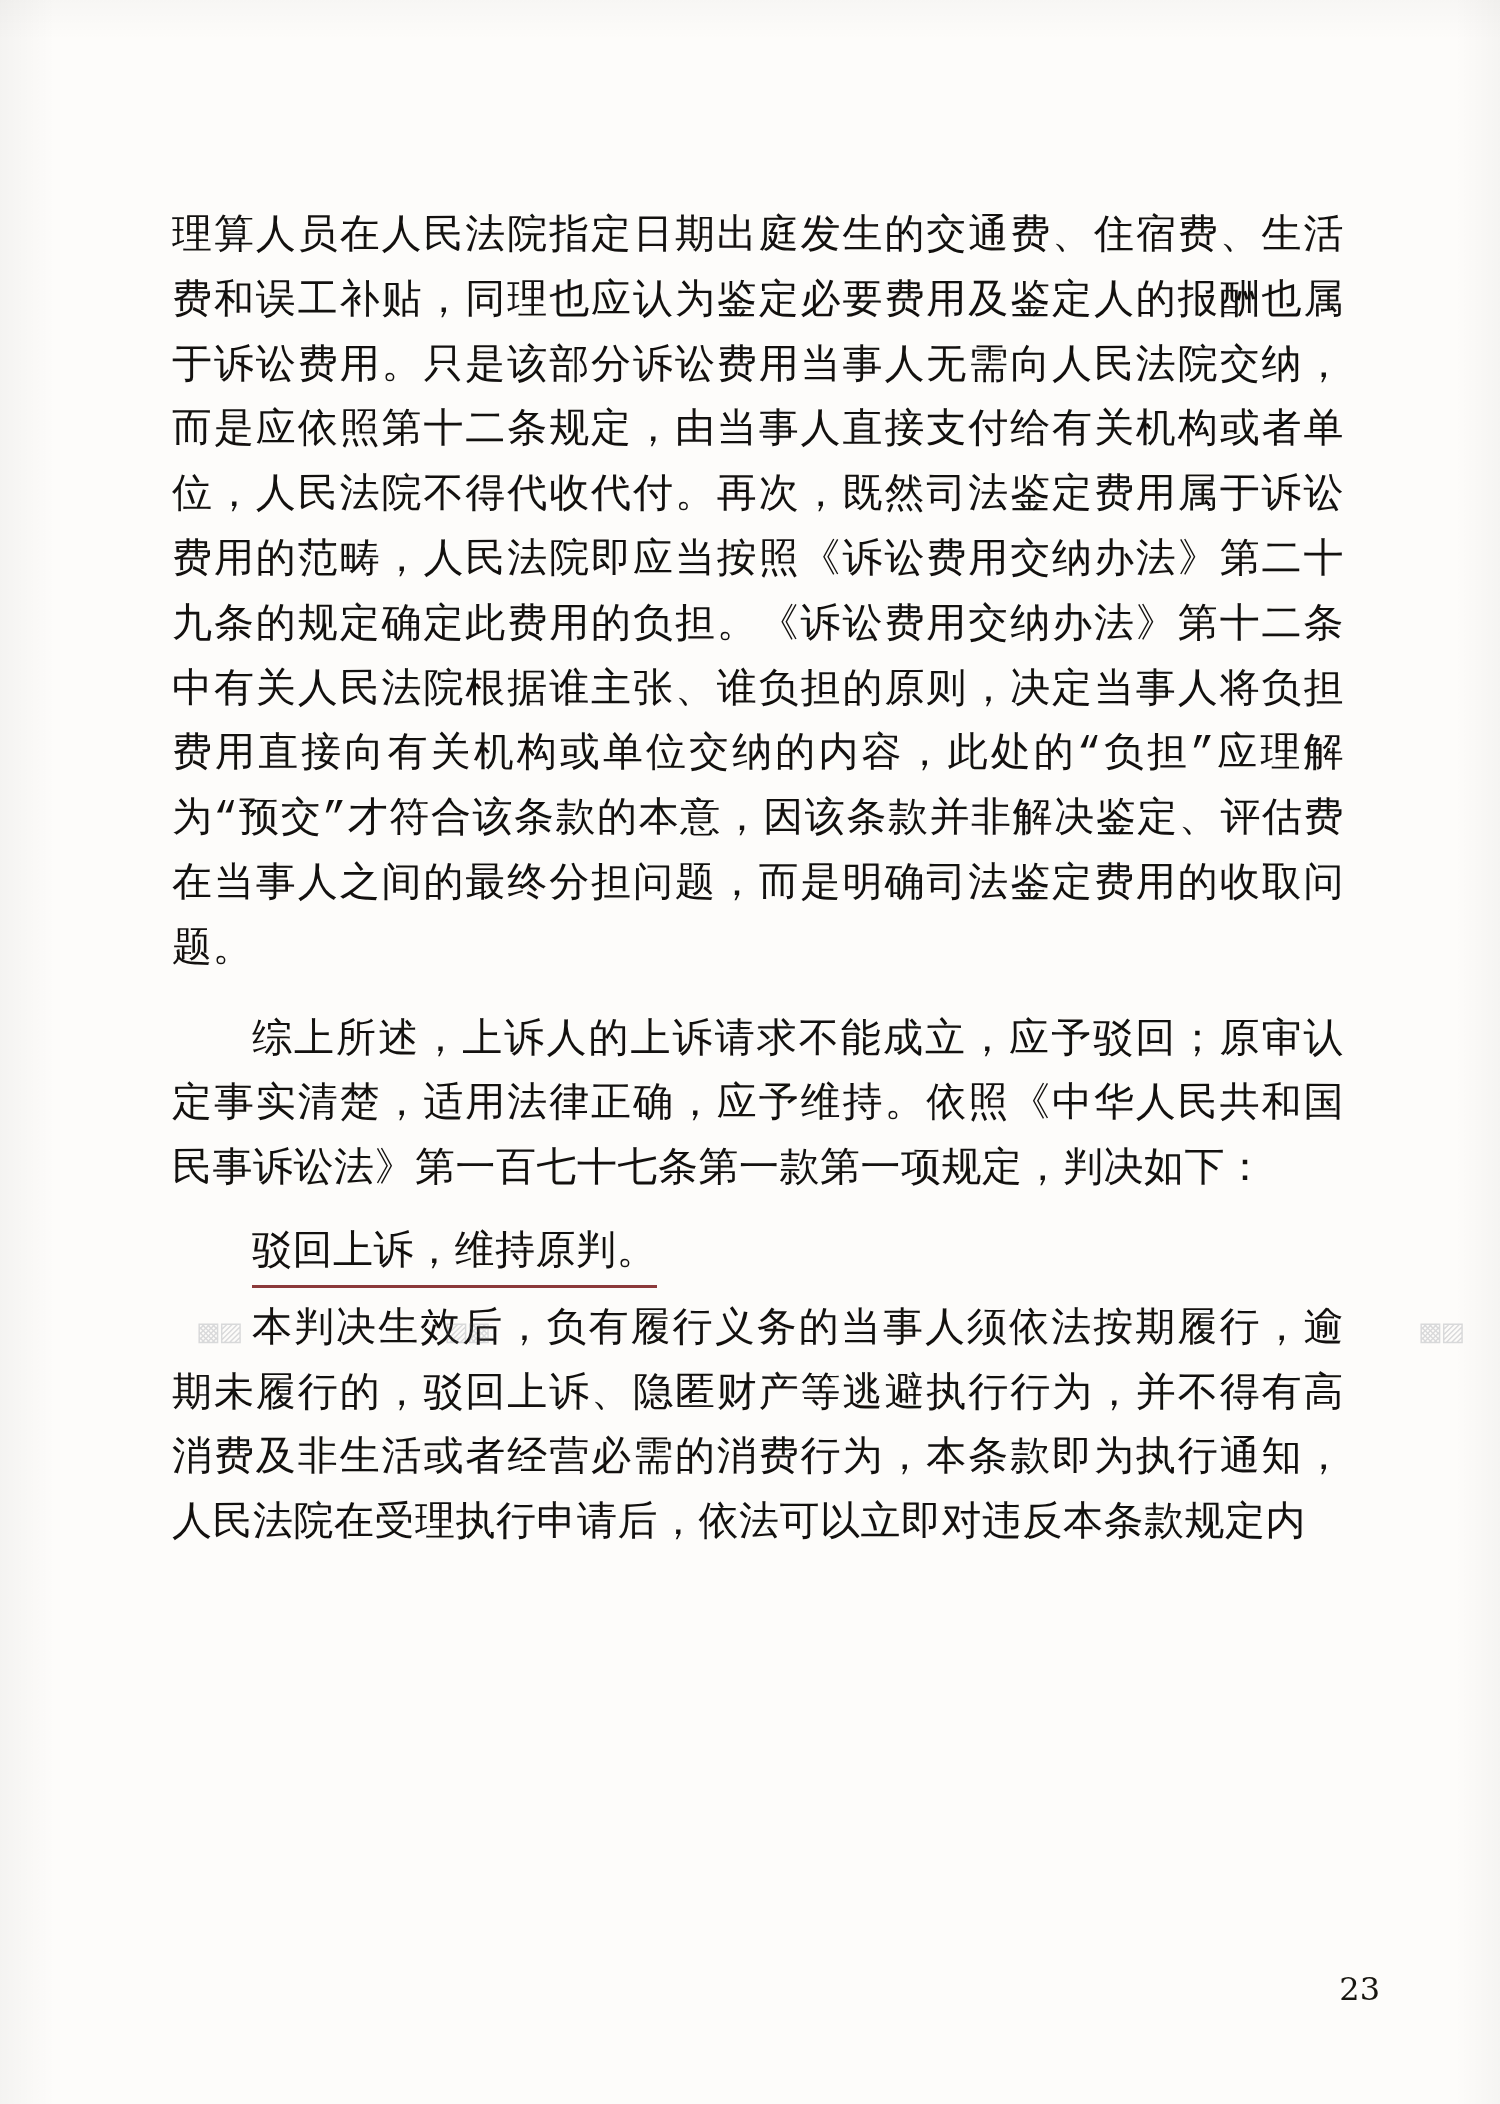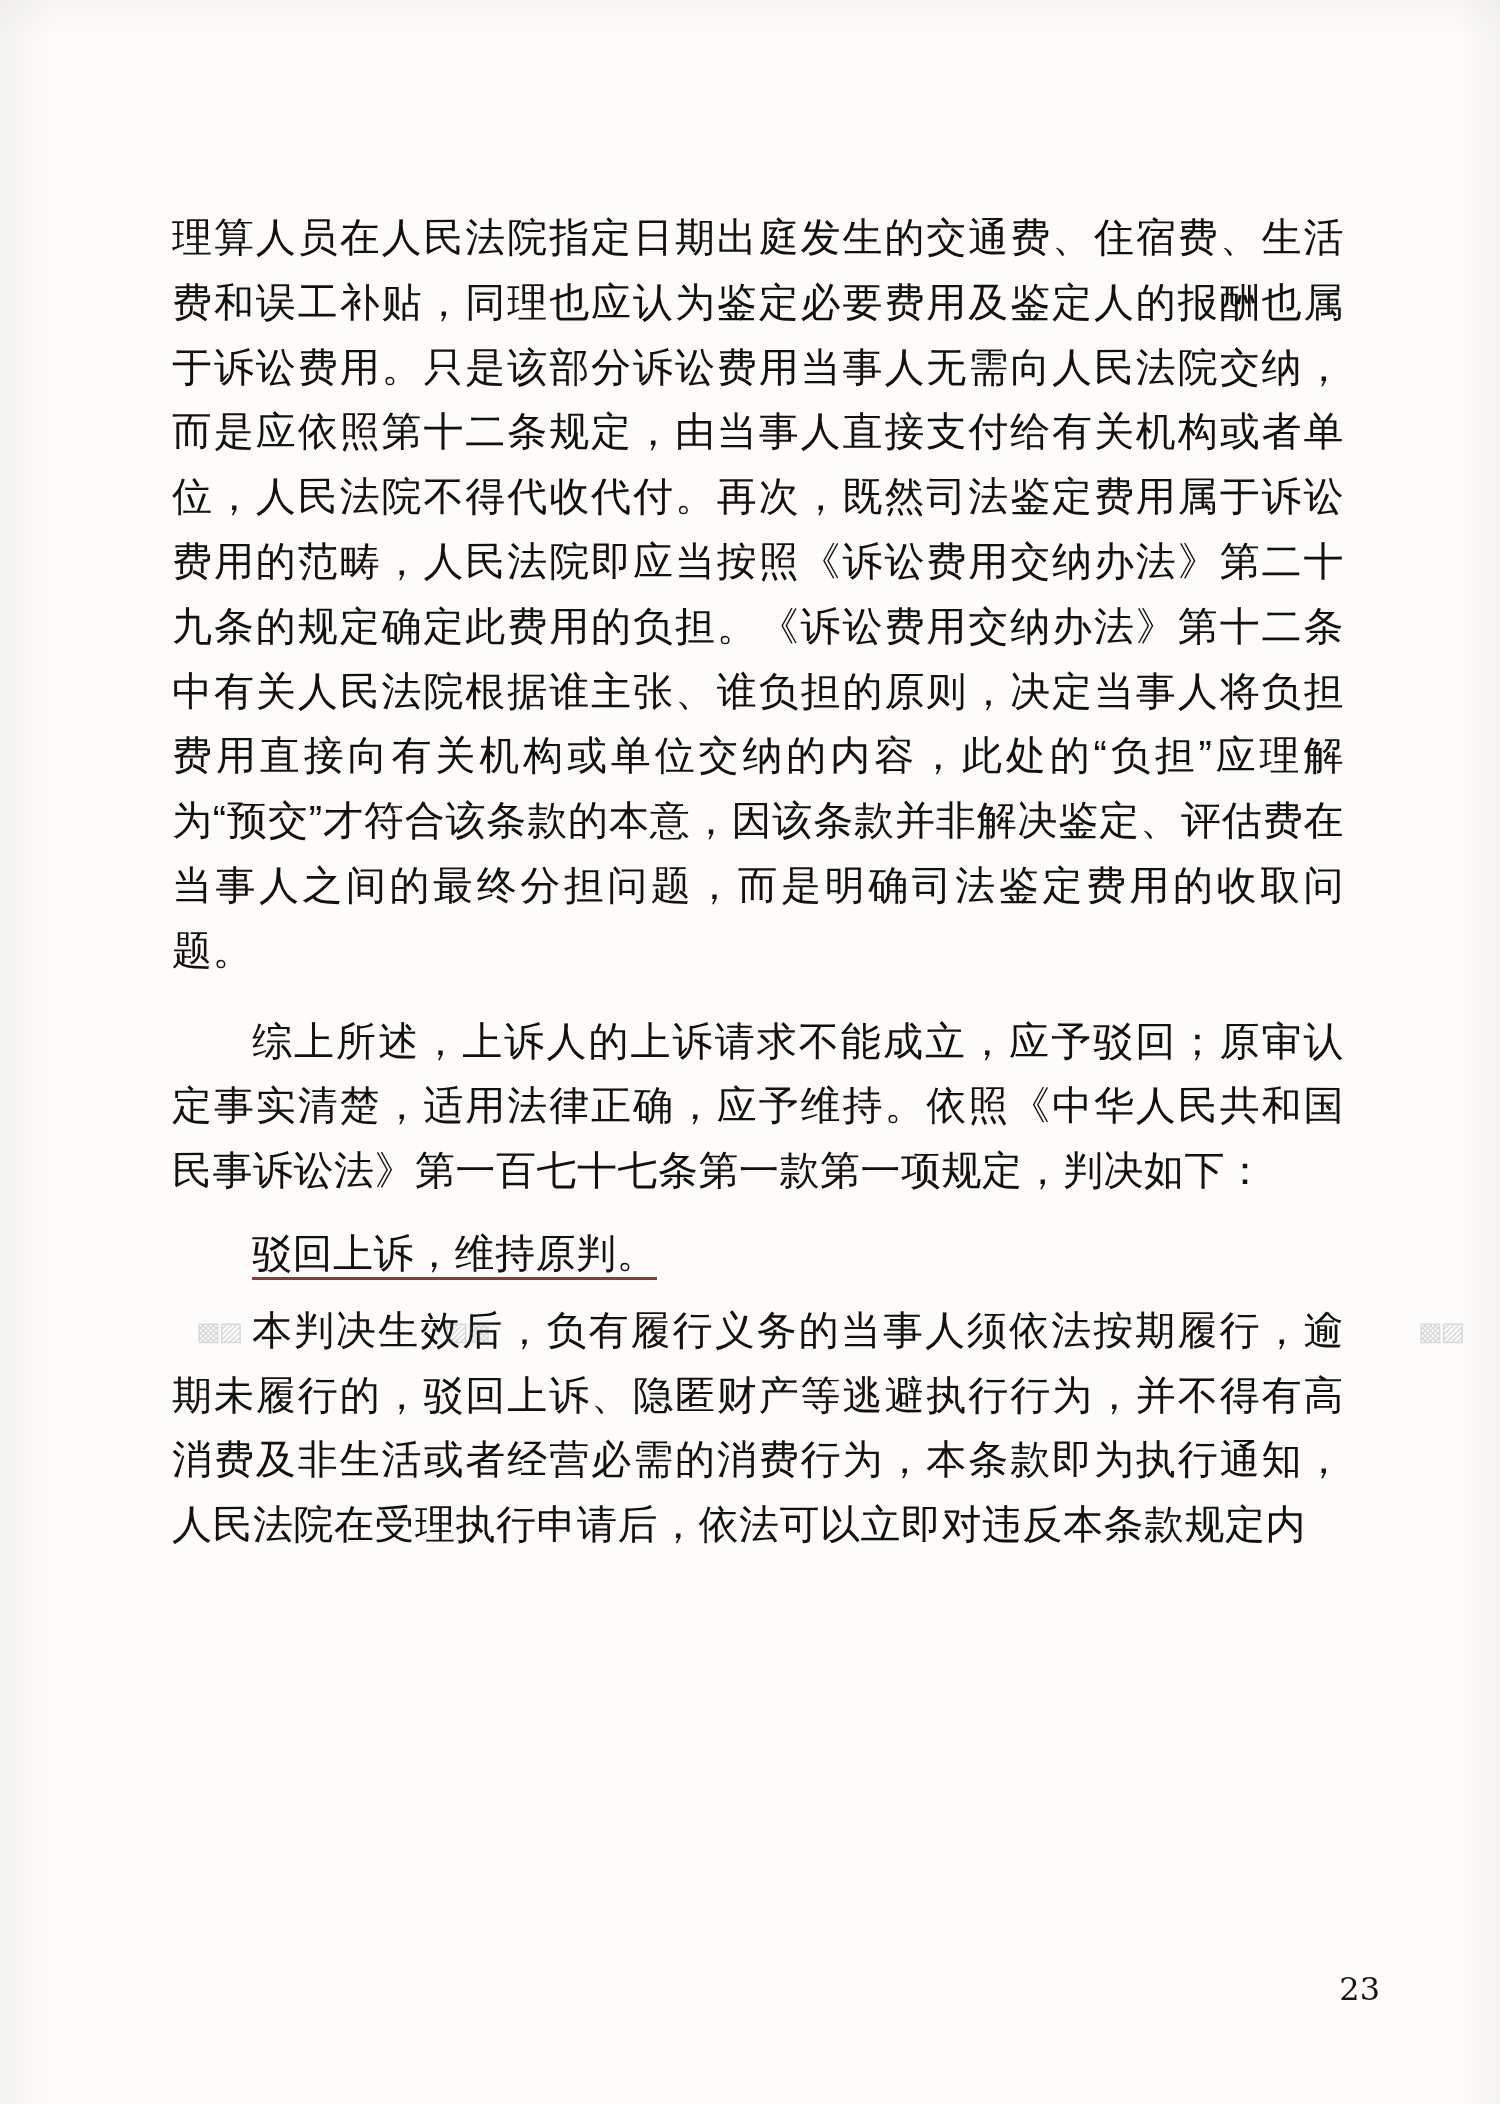--- a/index.html
+++ b/index.html
@@ -37,39 +37,39 @@
     width: 1180px;
   }
   .para {
     font-size: 40px;
     line-height: 1.62;
     letter-spacing: 0.5px;
     color: #13110f;
     text-align: justify;
     text-justify: inter-ideograph;
     margin: 0 8px 4px 0;
-    font-family: Liberation Sans, sans-serif;
+    font-family: Liberation Mono, monospace;
   }
   .para.indent {
     text-indent: 2em;
   }
   .gap-top {
     margin-top: 26px;
   }
   .redacted {
     display: inline-block;
     width: 1.1em;
   }
   .redacted-wide {
     display: inline-block;
     width: 3.2em;
   }
   .underlined {
     border-bottom: 3px solid #8c3a3a;
-    padding-bottom: 2px;
+    padding-bottom: 10px;
   }
   .ruling-line {
     margin-top: 18px;
     margin-bottom: 12px;
   }
   .page-number {
     position: absolute;
     right: 120px;
     bottom: 96px;
     font-size: 32px;

